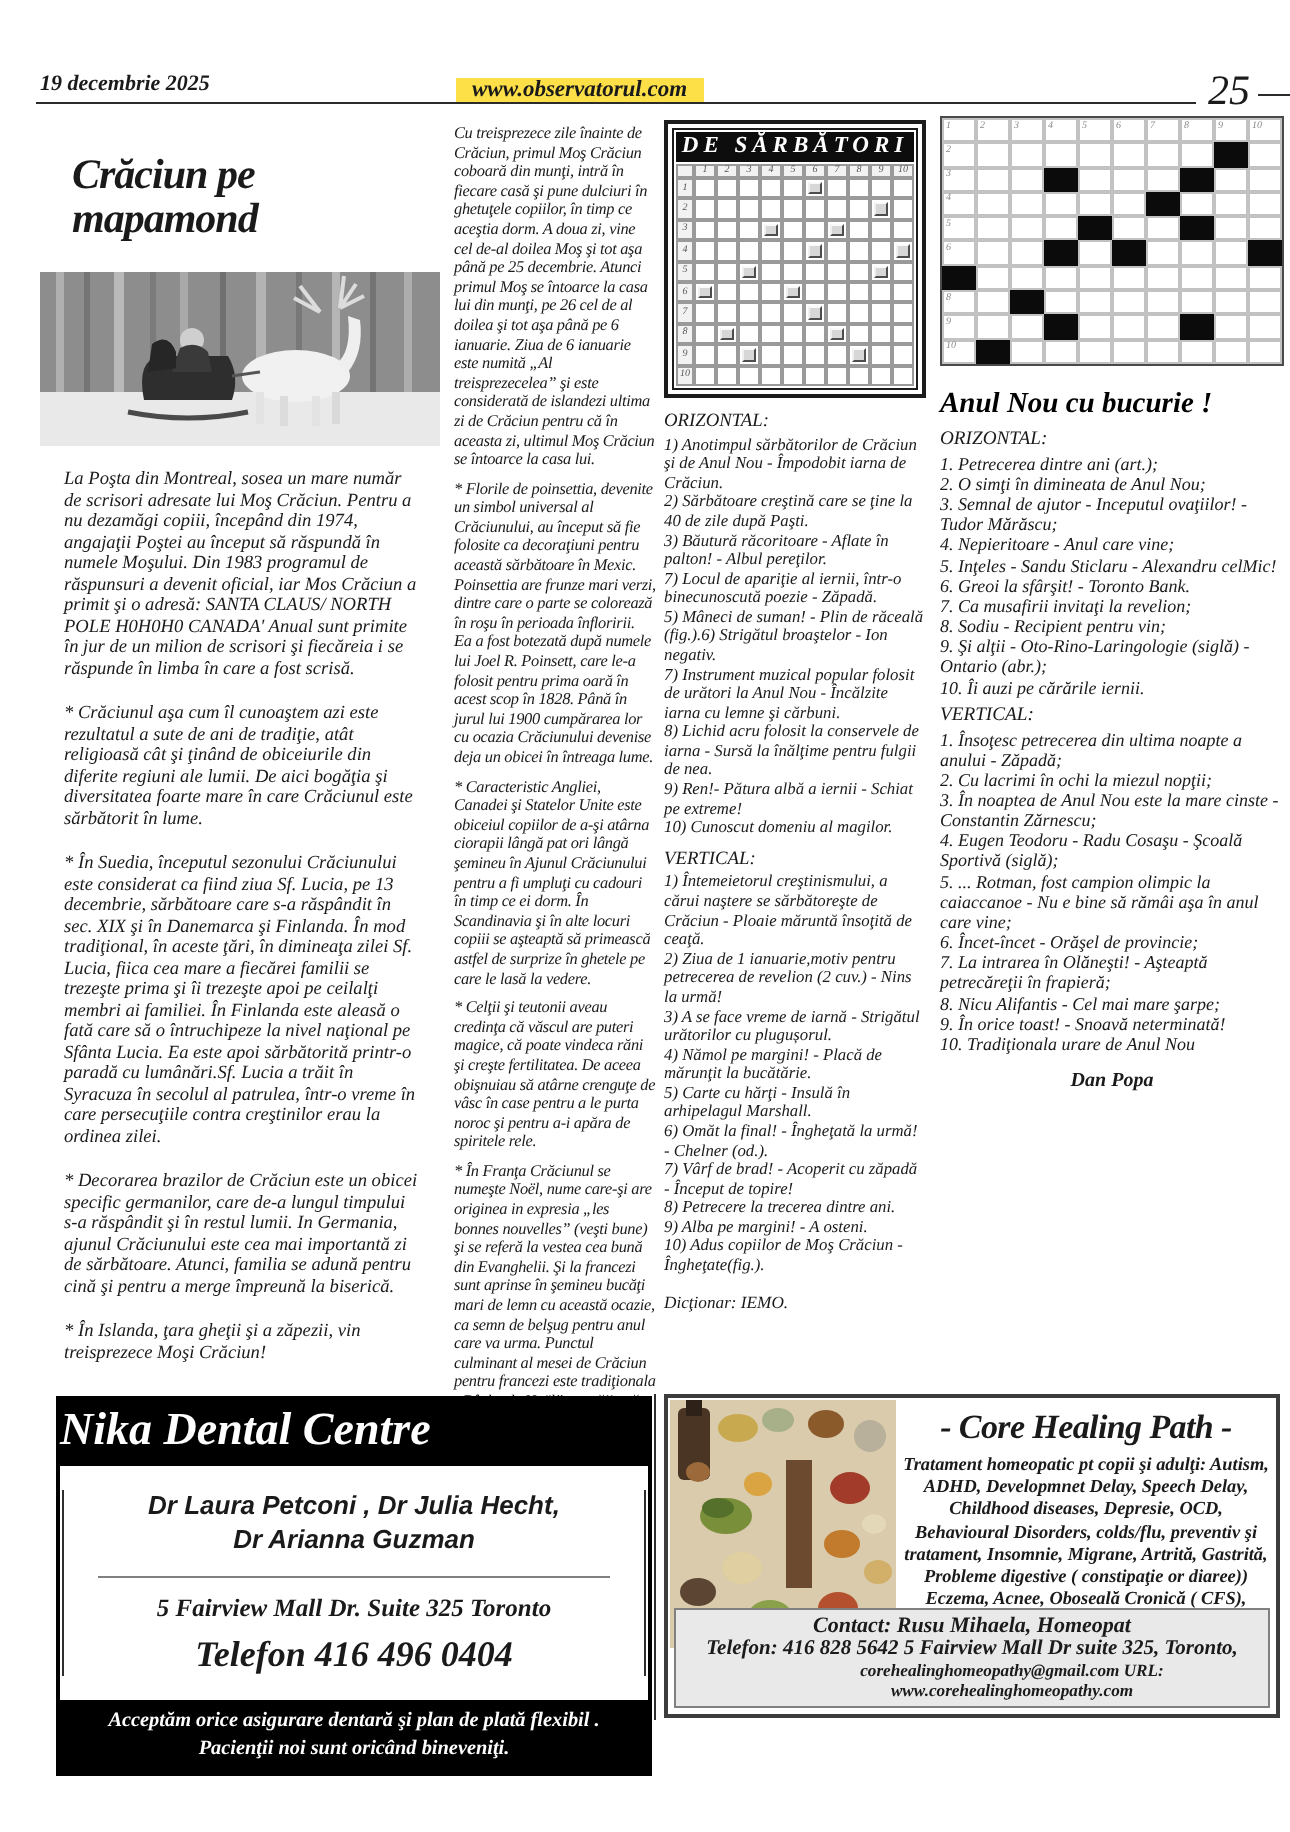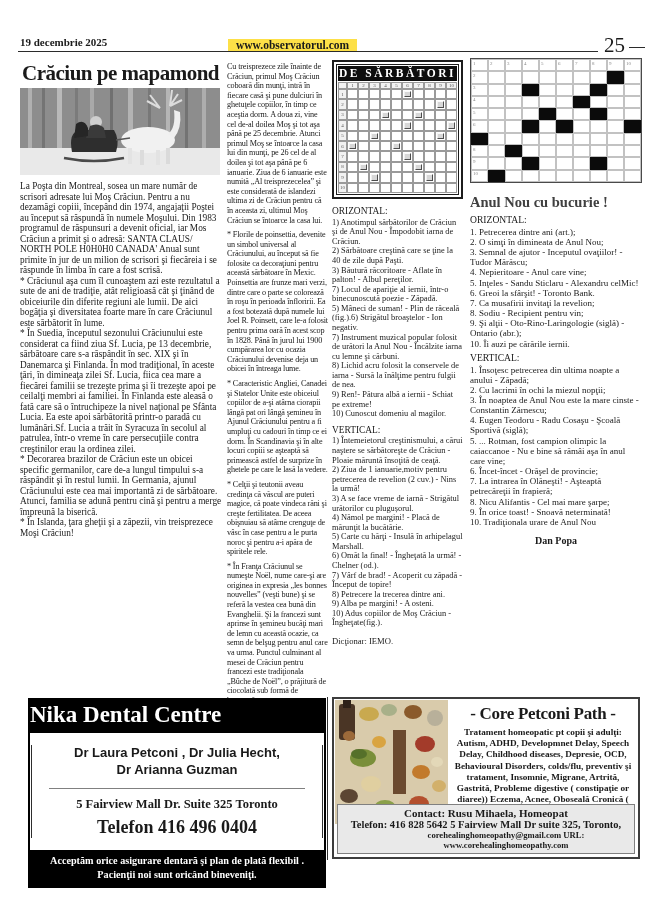--- a/index.html
+++ b/index.html
@@ -1,30 +1,30 @@
 <!DOCTYPE html>
 <html><head>
 <meta charset="utf-8">
 <style>
   html,body{margin:0;padding:0;background:#fff;}
   .page{position:relative;width:645px;height:916px;background:#fff;overflow:hidden;
-        font-family:"Liberation Serif",serif;color:#1a1a1a;}
+        font-family:"Liberation Serif",serif;color:#1a1a1a;font-style:italic;}
   
   .hline{position:absolute;border-top:1.6px solid #2b2b2b;}
   .hline.main{left:18px;width:580px;top:51px;}
   .hline.right{left:628px;width:17px;top:47px;}
   .hdr-date{position:absolute;left:20px;top:36px;font-weight:bold;font-size:11px;}
   .hdr-site{position:absolute;left:228px;top:39px;font-weight:bold;font-size:11.5px;background:#fde047;padding:0 8px;}
   .hdr-page{position:absolute;left:600px;top:33px;font-size:21px;background:#fff;padding:0 4px;}
   
   .col1{position:absolute;left:20px;top:60px;width:202px;}
-  .col1 h1{margin:2px;font-size:21px;font-weight:bold;letter-spacing:-0.5px;line-height:1.05;}
+  .col1 h1{margin:16px;font-size:21px;font-weight:bold;letter-spacing:-0.5px;line-height:1.05;}
   .photo{width:200px;height:87px;margin-top:4px;}
   .col1 .textcol{margin-top:6px;font-size:9.3px;line-height:1.13;text-align:left;}
-  .col1 .para{margin:0;}
+  .col1 .para{margin:12px;}
   .col2{position:absolute;left:227px;top:62px;width:101px;font-size:8.2px;line-height:1.17;letter-spacing:-0.15px;}
   .col2 .para{margin:0 0 5px 0;}
   .byline{font-weight:bold;font-size:8.8px;margin-top:4px;letter-spacing:0.3px;}
   
   .col3{position:absolute;left:332px;top:60px;width:131px;}
   .p1box{border:2px solid #1c1c1c;padding:2px;background:#fff;}
   .p1inner{border:1.3px solid #1c1c1c;padding:1px;}
   .p1title{background:#0d0d0d;color:#fff;text-align:center;font-weight:bold;font-size:11.5px;
            letter-spacing:2.5px;padding:1px 0 2px;margin-bottom:1px;}
   .p1grid{display:grid;}
@@ -36,21 +36,21 @@
   .clues{margin-top:7px;font-size:8.4px;line-height:1.14;}
   .clhead{font-size:9.4px;margin:6px 0 1px;}
   .clue{margin:0;}
   .dict{margin-top:9px;font-size:8.6px;}
   
   .col4{position:absolute;left:470px;top:58px;width:172px;}
   .p2grid{display:grid;border:1.3px solid #4a4a4a;background:#fff;}
   .c2{border:0.5px solid #c2c2c2;height:12.3px;font-size:5px;color:#8a8a8a;
       display:flex;align-items:flex-start;padding:0.5px 0 0 1px;box-sizing:border-box;}
   .c2.blk{background:#0b0b0b;border-color:#0b0b0b;}
-  .p2title{font-weight:bold;font-size:14.5px;margin:11px 0 3px;color:#404040;}
+  .p2title{font-weight:bold;font-size:14.5px;margin:11px 0 3px;color:#000000;}
   .col4 .clues{font-size:9px;line-height:1.13;margin-top:0;}
   .col4 .clhead{font-size:9.6px;margin:4px 0 1px;}
   .byline2{text-align:center;font-weight:bold;font-size:10px;margin-top:8px;}
   
   .vdiv{position:absolute;left:327px;top:697px;height:163px;border-left:1.4px solid #2e2e2e;}
   .nika{position:absolute;left:28px;top:698px;width:294px;border:2px solid #000;background:#fff;}
   .nika-title{background:#000;color:#fff;text-align:left;font-weight:bold;font-size:23px;padding:2px 0 5px;}
   .nika-body{text-align:center;border:1.4px solid #2e2e2e;border-top:none;border-bottom:none;margin:0 1px;}
   .docs{font-family:"Liberation Sans",sans-serif;font-weight:bold;font-size:13px;line-height:1.3;margin-top:12px;}
   .nika-body hr{width:88%;border:0;border-top:1.5px solid #808080;margin:9px auto 8px;}
@@ -497,21 +497,21 @@
         <ellipse cx="14" cy="96" rx="9" ry="7" fill="#5c4633"></ellipse>
         <ellipse cx="50" cy="108" rx="11" ry="8" fill="#8aa04a"></ellipse>
         <ellipse cx="84" cy="104" rx="10" ry="8" fill="#b4502e"></ellipse>
         <ellipse cx="104" cy="86" rx="7" ry="6" fill="#d2b06a"></ellipse>
         <ellipse cx="70" cy="118" rx="8" ry="5" fill="#7d5a36"></ellipse>
         <ellipse cx="14" cy="36" rx="6" ry="5" fill="#9c6a3a"></ellipse>
         <ellipse cx="102" cy="62" rx="6" ry="5" fill="#e3d8b8"></ellipse>
       </svg>
     </div>
     <div class="core-right">
-      <div class="core-title">- Core Petconi Path -</div>
+      <div class="core-title">- Core Healing Path -</div>
       <div class="core-body">Tratament homeopatic pt copii şi adulţi: Autism, ADHD, Developmnet Delay, Speech Delay, Childhood diseases, Depresie, OCD, Behavioural Disorders, colds/flu,  preventiv şi tratament, Insomnie, Migrane, Artrită, Gastrită, Probleme digestive  ( constipaţie or diaree)) Eczema, Acnee, Oboseală Cronică ( CFS),</div>
     </div>
     <div class="core-contact">
       <div class="cc1">Contact: Rusu Mihaela, Homeopat</div>
       <div class="cc2">Telefon: 416 828 5642   5 Fairview Mall Dr suite 325, Toronto,</div>
       <div class="cc3">corehealinghomeopathy@gmail.com   URL: www.corehealinghomeopathy.com</div>
     </div>
   </div>
 
 </div>

